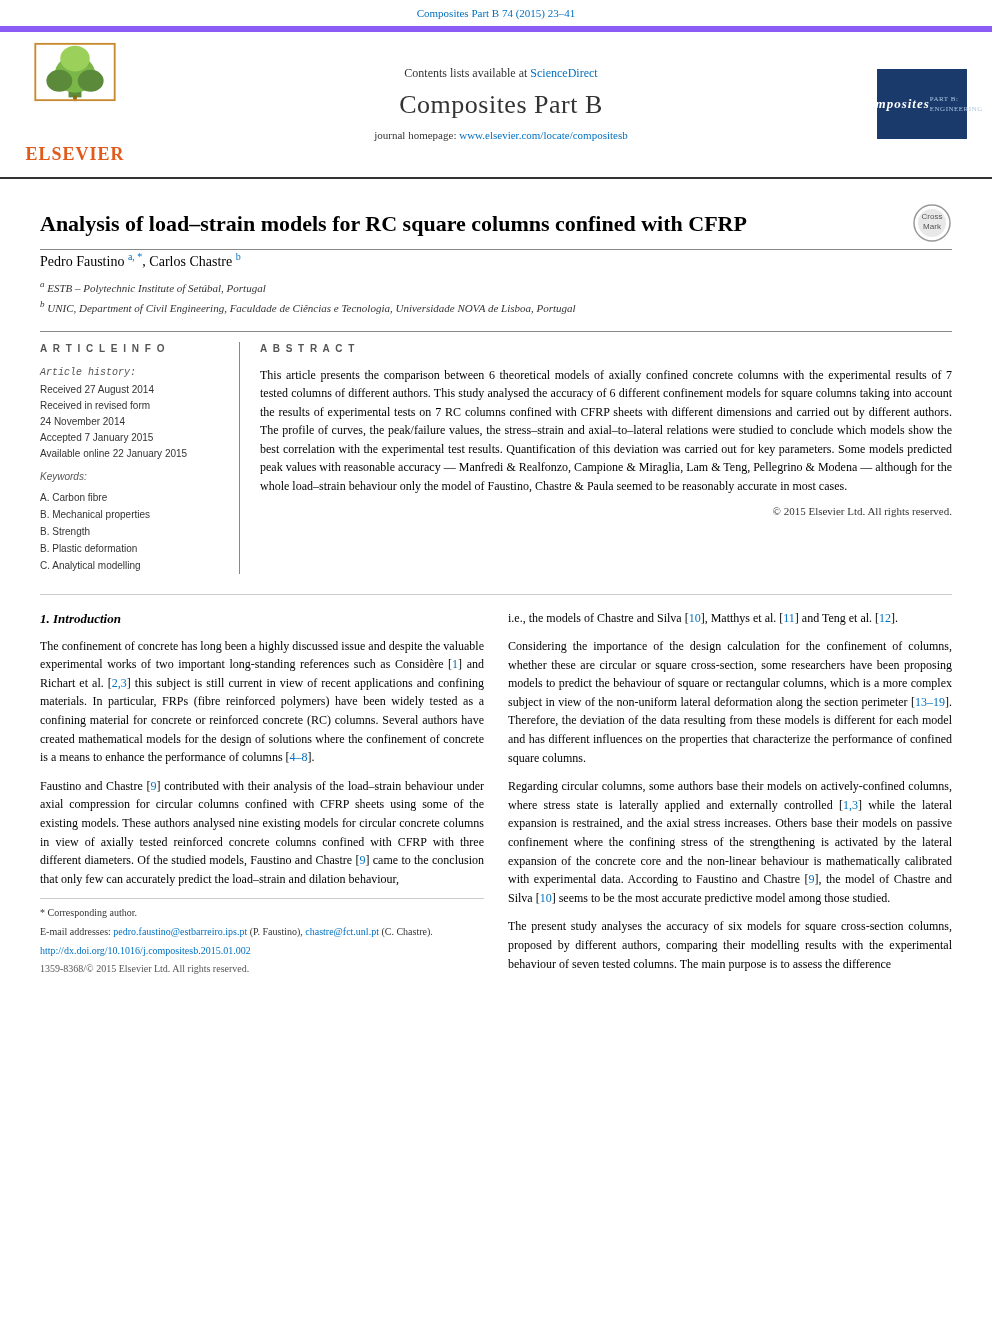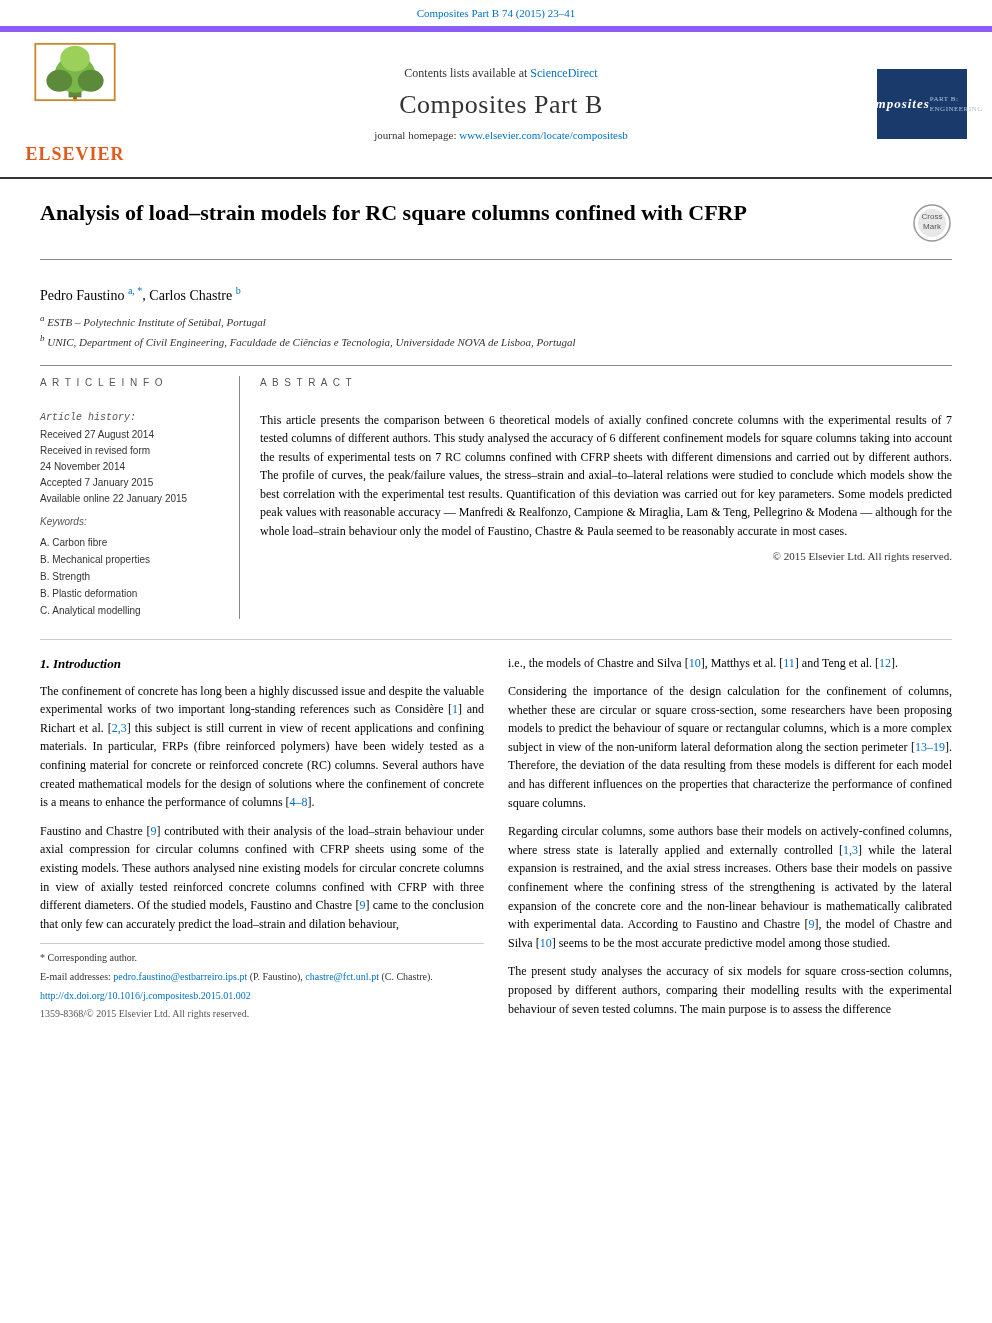--- a/index.html
+++ b/index.html
@@ -119,25 +119,25 @@
       letter-spacing: 0.5px;
       text-transform: uppercase;
     }
     
     .main-content {
       padding: 20px 40px 20px 40px;
     }
     
     .article-title-section {
       display: flex;
-      align-items: flex-start;
+      align-items: center;
       justify-content: space-between;
-      margin-bottom: 24px;
+      margin-bottom: 0;
       border-bottom: 1px solid #888;
-      padding-bottom: 10px;
+      padding-bottom: 0;
     }
     .article-title {
       font-size: 22px;
       font-weight: bold;
       color: #000;
       line-height: 1.3;
       flex: 1;
       padding-right: 20px;
     }
     .crossmark {
@@ -179,25 +179,25 @@
       width: 200px;
       flex-shrink: 0;
       border-right: 1px solid #888;
       padding-right: 14px;
     }
     .abstract-col {
       flex: 1;
     }
     .section-heading {
       font-size: 10px;
-      font-weight: normal;
+      font-weight: bold;
       letter-spacing: 1.5px;
       color: #555;
       text-transform: uppercase;
-      margin-bottom: 20px;
+      margin-bottom: 9px;
       font-family: Arial, sans-serif;
     }
     .info-label {
       font-size: 10px;
       font-style: italic;
       color: #555;
       font-family: Liberation Mono, monospace;
       margin-bottom: 2px;
     }
     .info-dates {

